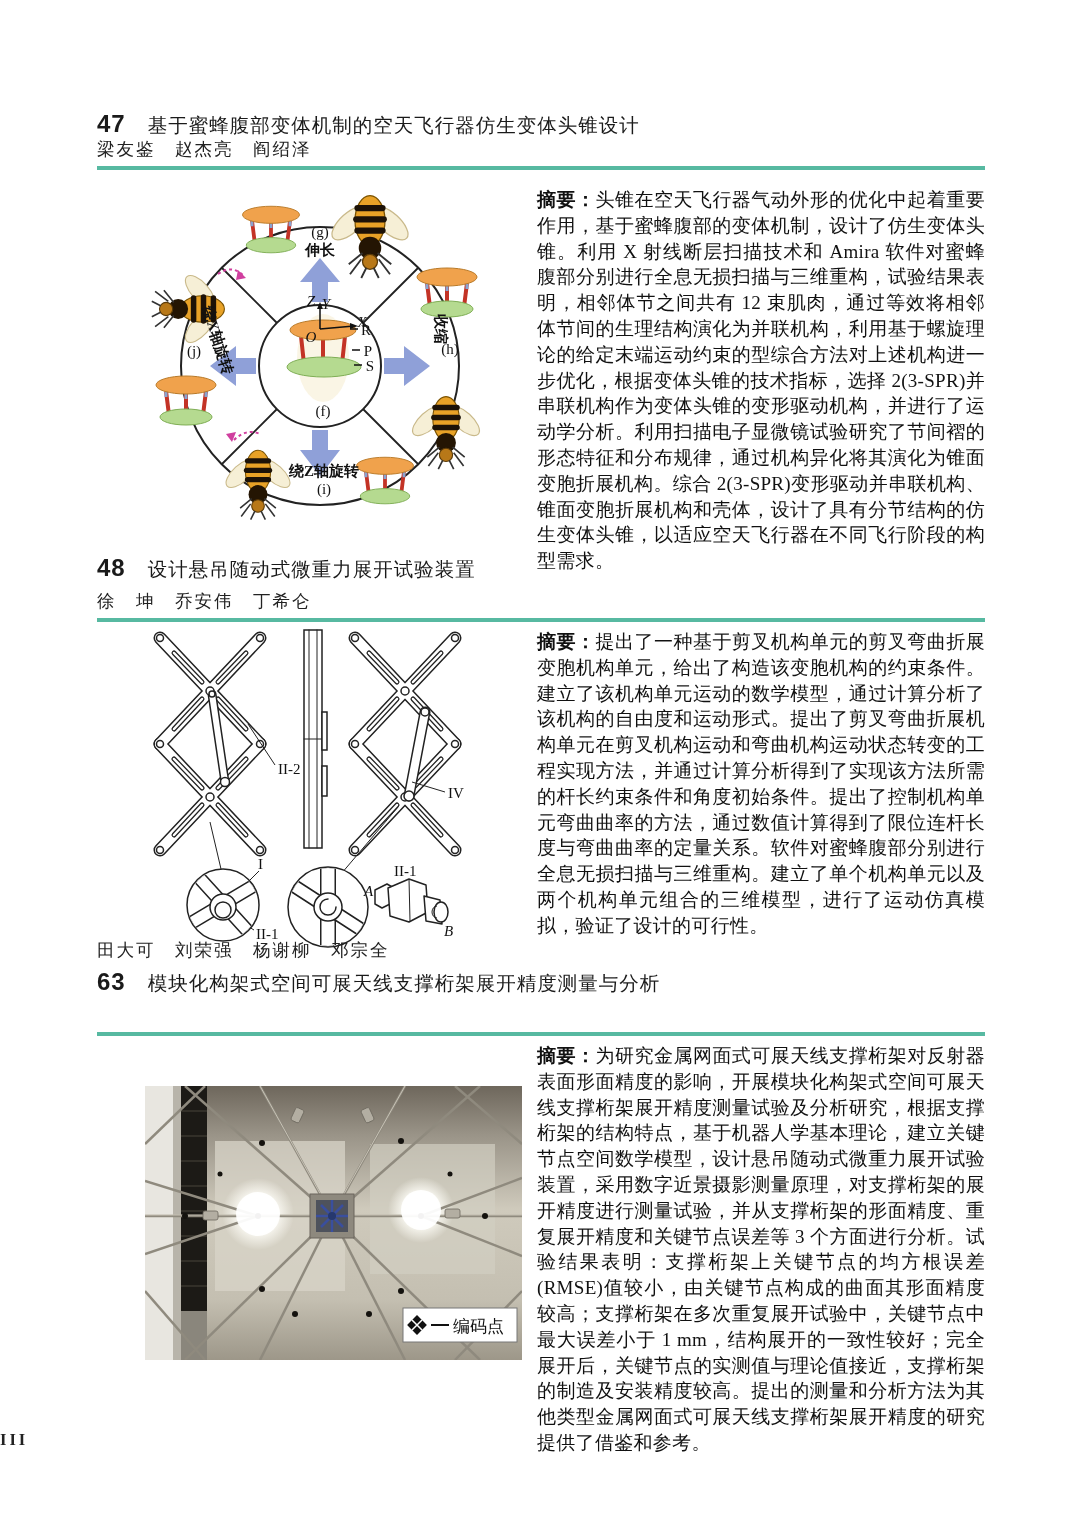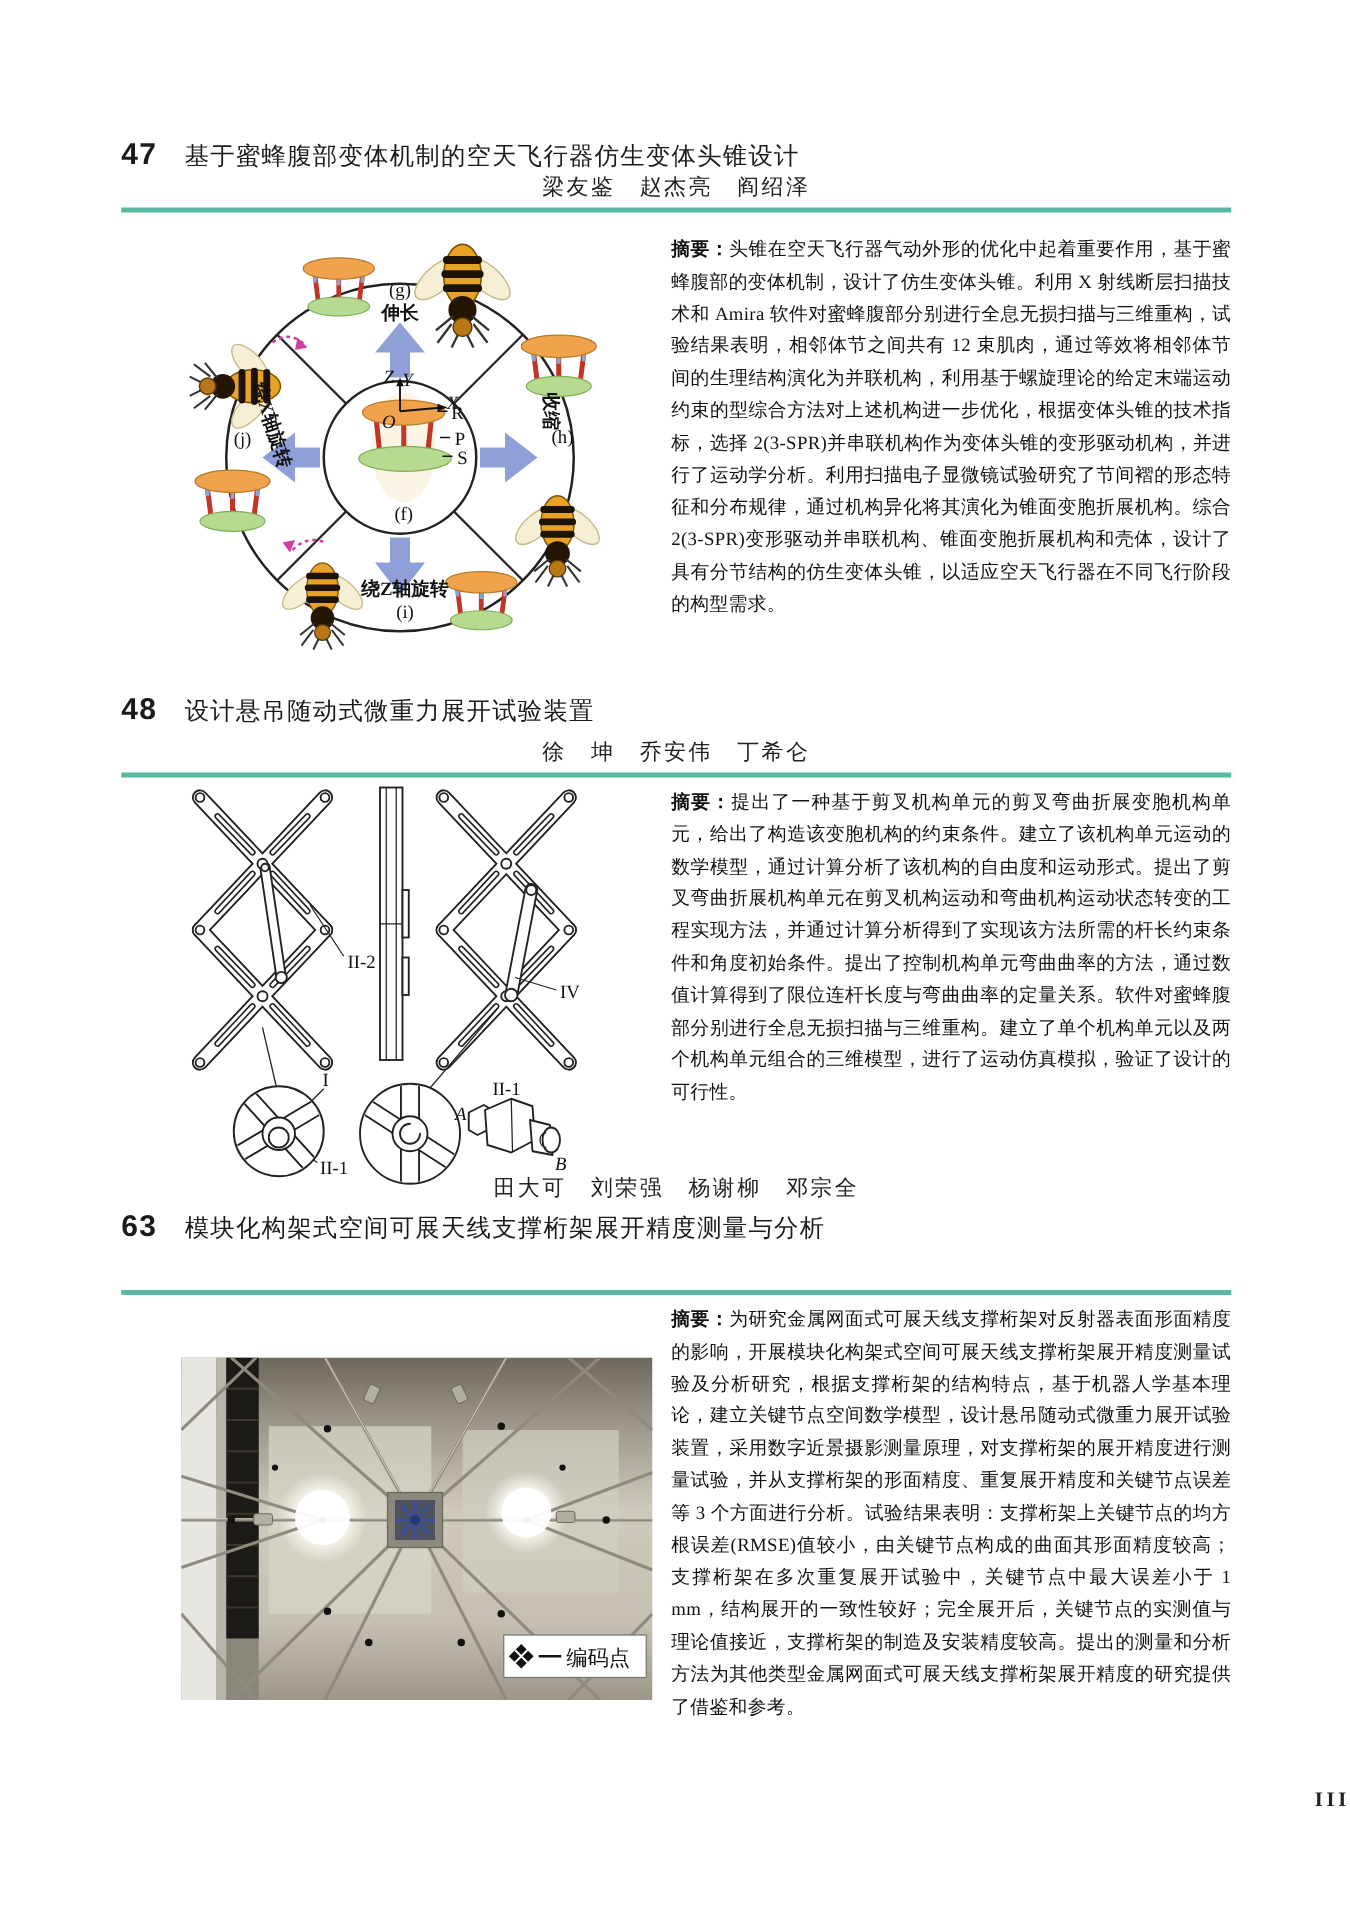--- a/index.html
+++ b/index.html
@@ -1,25 +1,25 @@
 <!DOCTYPE html>
 <html><head>
 <meta charset="utf-8">
 <style>
   html,body{margin:0;padding:0;background:#ffffff;}
   body{width:1080px;height:1530px;position:relative;font-family:"Liberation Serif","DejaVu Serif",serif;color:#1a1a1a;}
   .abs{position:absolute;}
   .entry-header{left:97px;width:888px;white-space:nowrap;font-family:"Liberation Sans","DejaVu Sans",sans-serif;}
   .num{font-weight:700;font-size:24px;letter-spacing:1px;}
   .title{font-weight:400;font-size:19.5px;margin-left:22px;letter-spacing:1px;}
-  .authors{left:97px;width:888px;text-align:center;font-size:17.5px;letter-spacing:2px;color:#222;}
+  .authors{left:97px;width:888px;text-align:left;font-size:17.5px;letter-spacing:2px;color:#222;}
   .rule{left:97px;width:888px;height:4px;background:#57b9a1;}
-  .abstract{left:537px;width:448px;font-size:15px;line-height:25.8px;text-align:justify;letter-spacing:0.3px;color:#111;}
+  .abstract{left:537px;width:448px;font-size:19px;line-height:25.8px;text-align:justify;letter-spacing:0.3px;color:#111;}
   .abs-label{font-family:"Liberation Sans","DejaVu Sans",sans-serif;font-weight:700;}
-  .pageno{left:0;width:1080px;text-align:right;font-size:16.5px;letter-spacing:3px;font-weight:600;color:#222;}
+  .pageno{left:0;width:1080px;text-align:left;font-size:16.5px;letter-spacing:3px;font-weight:600;color:#222;}
   svg text{fill:#111;}
   .cjk{font-family:"Liberation Serif","DejaVu Serif",serif;}
 </style>
 </head>
 <body>
 
 <div class="abs entry-header" style="top:110px">
   <span class="num">47</span><span class="title">基于蜜蜂腹部变体机制的空天飞行器仿生变体头锥设计</span>
 </div>
 <div class="abs authors" style="top:137px">梁友鉴　赵杰亮　阎绍泽</div>

